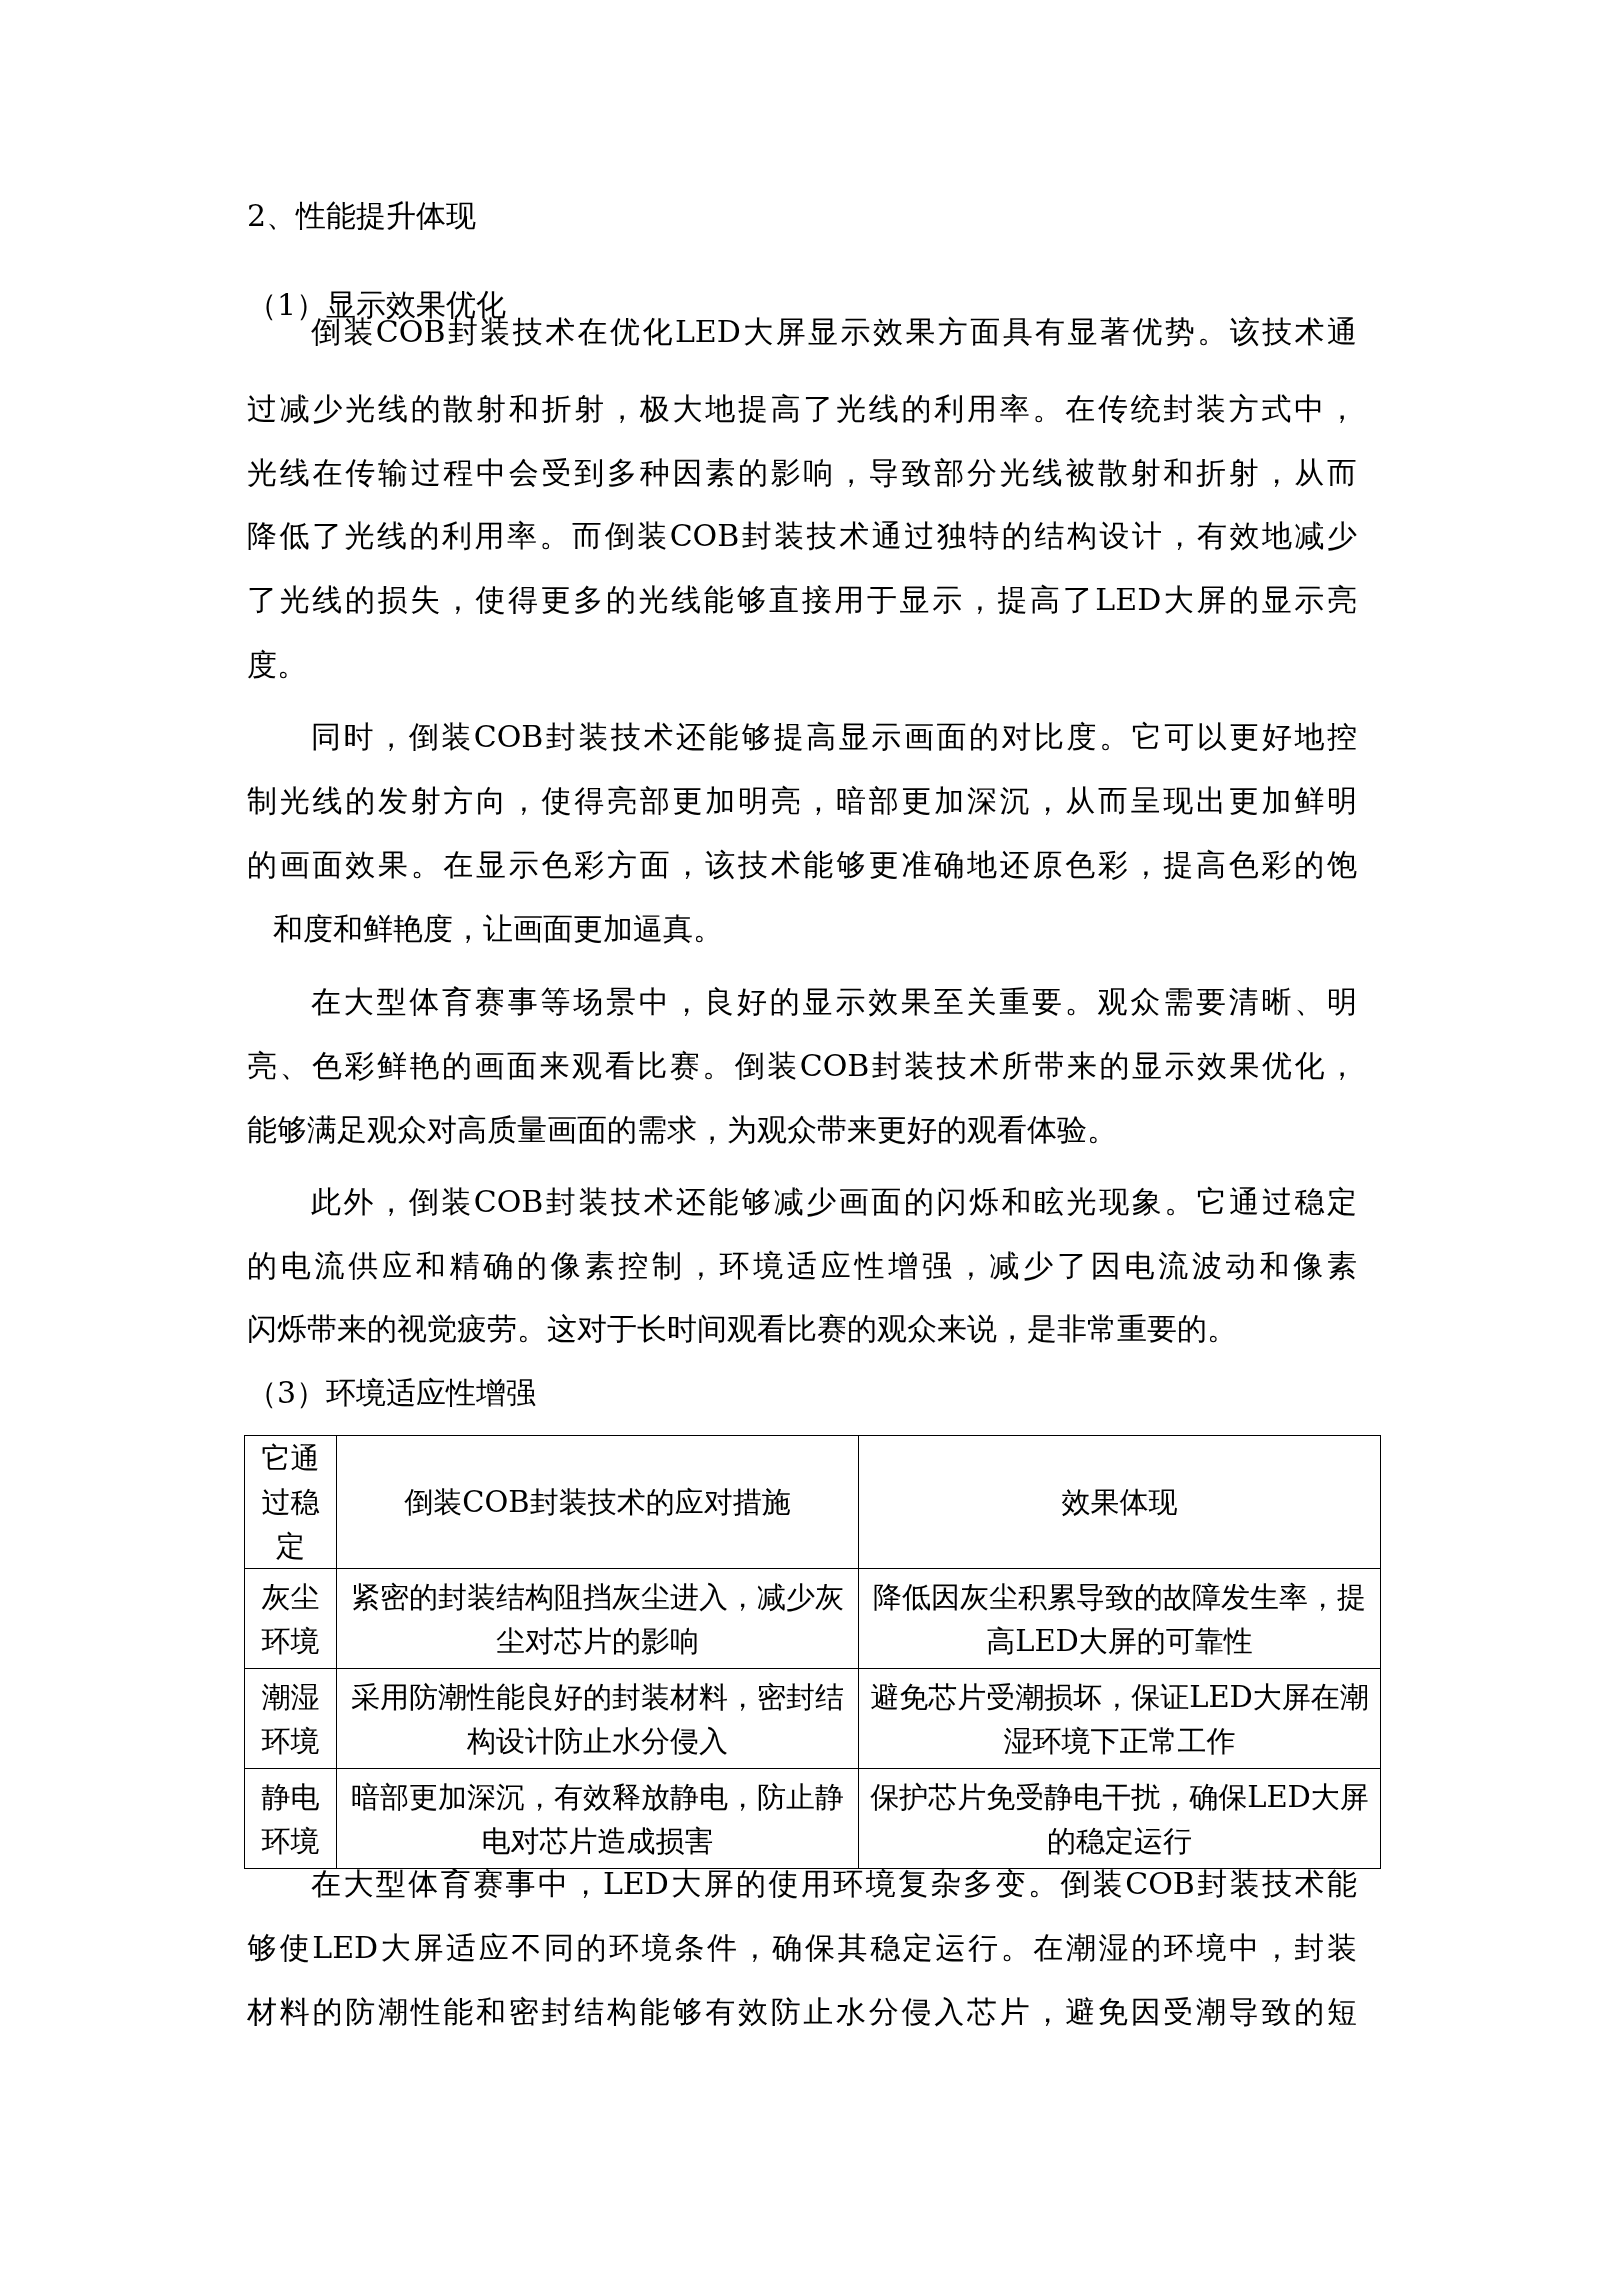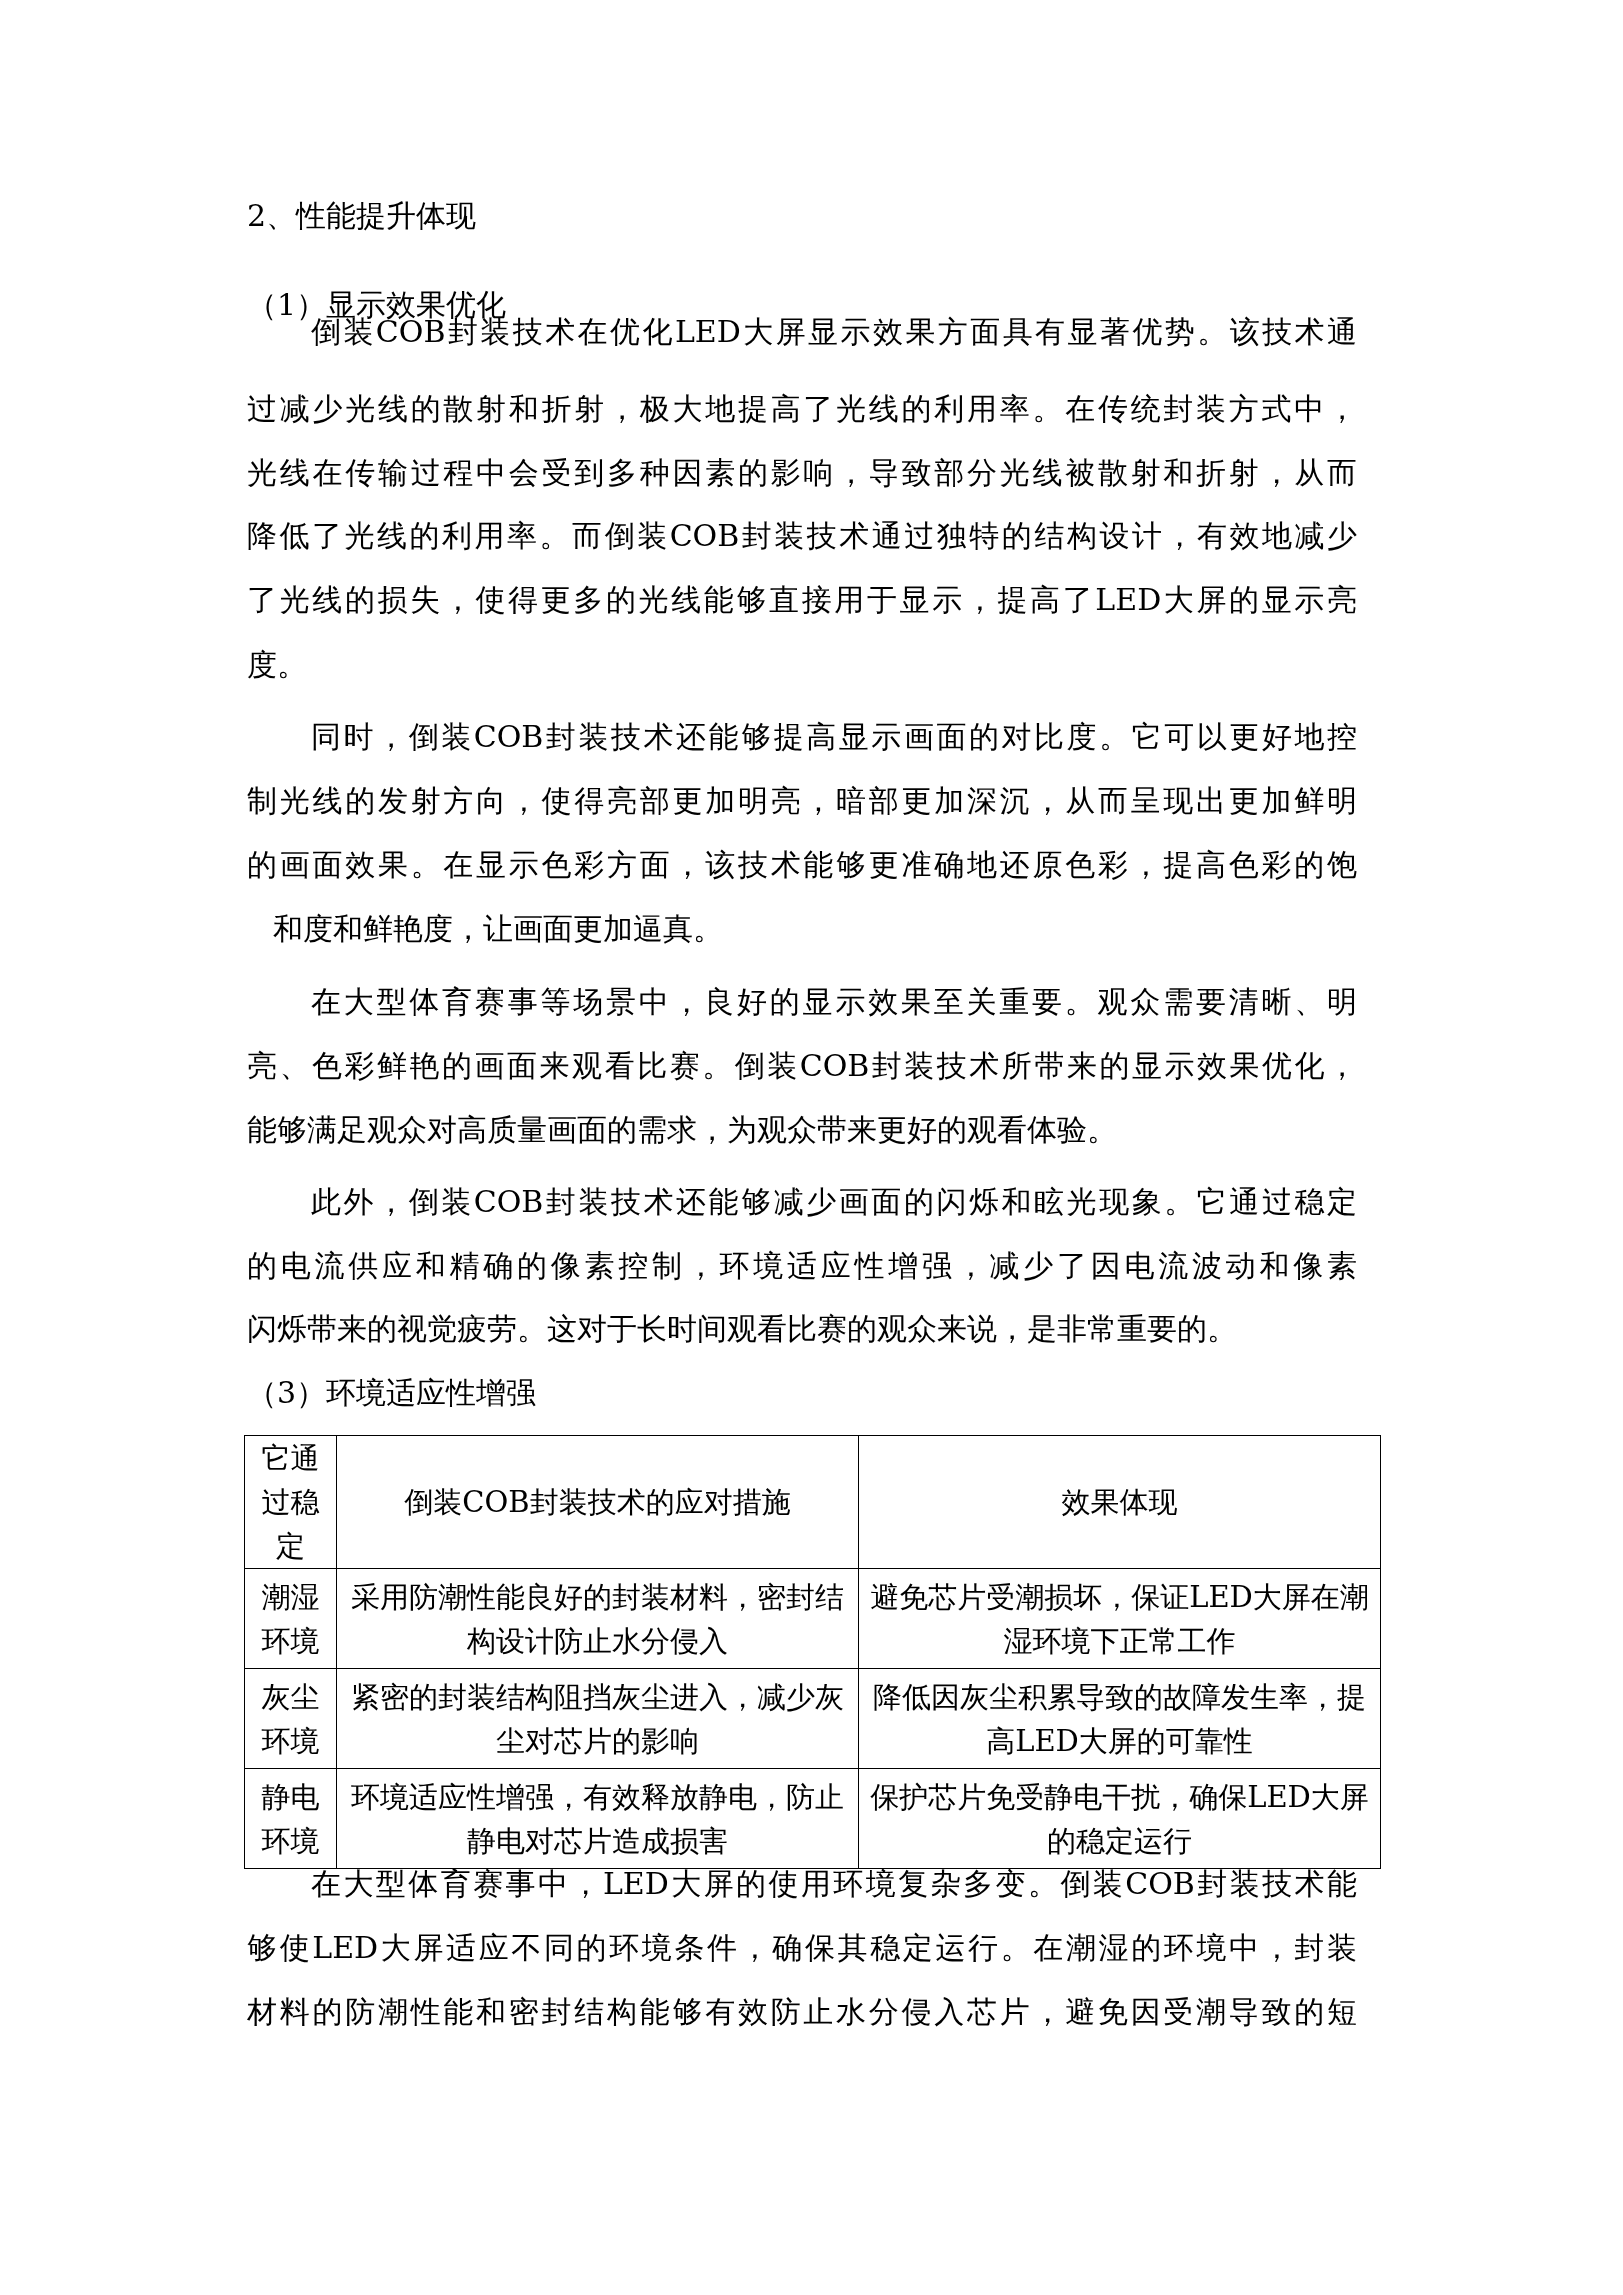--- a/index.html
+++ b/index.html
@@ -124,32 +124,32 @@
         <col class="c2">
         <col class="c3">
     </colgroup>
     <tbody>
         <tr>
       <th class="factor">它通过稳定</th>
       <th>倒装COB封装技术的应对措施</th>
       <th>效果体现</th>
     </tr>
     <tr>
+      <td class="factor">灰尘环境</td>
+      <td>紧密的封装结构阻挡灰尘进入，减少灰尘对芯片的影响</td>
+      <td>降低因灰尘积累导致的故障发生率，提高LED大屏的可靠性</td>
+    </tr>
+    <tr>
       <td class="factor">潮湿环境</td>
       <td>采用防潮性能良好的封装材料，密封结构设计防止水分侵入</td>
       <td>避免芯片受潮损坏，保证LED大屏在潮湿环境下正常工作</td>
     </tr>
     <tr>
-      <td class="factor">灰尘环境</td>
-      <td>紧密的封装结构阻挡灰尘进入，减少灰尘对芯片的影响</td>
-      <td>降低因灰尘积累导致的故障发生率，提高LED大屏的可靠性</td>
-    </tr>
-    <tr>
       <td class="factor">静电环境</td>
-      <td>环境适应性增强，有效释放静电，防止静电对芯片造成损害</td>
+      <td>暗部更加深沉，有效释放静电，防止静电对芯片造成损害</td>
       <td>保护芯片免受静电干扰，确保LED大屏的稳定运行</td>
     </tr>
   </tbody>
     </table>
 
   <div>
     <div class="line full indent" style="top:1864px;">在大型体育赛事中，LED大屏的使用环境复杂多变。倒装COB封装技术能</div>
     <div class="line full" style="top:1928px;">够使LED大屏适应不同的环境条件，确保其稳定运行。在潮湿的环境中，封装</div>
     <div class="line full" style="top:1992px;">材料的防潮性能和密封结构能够有效防止水分侵入芯片，避免因受潮导致的短</div>
   </div>

